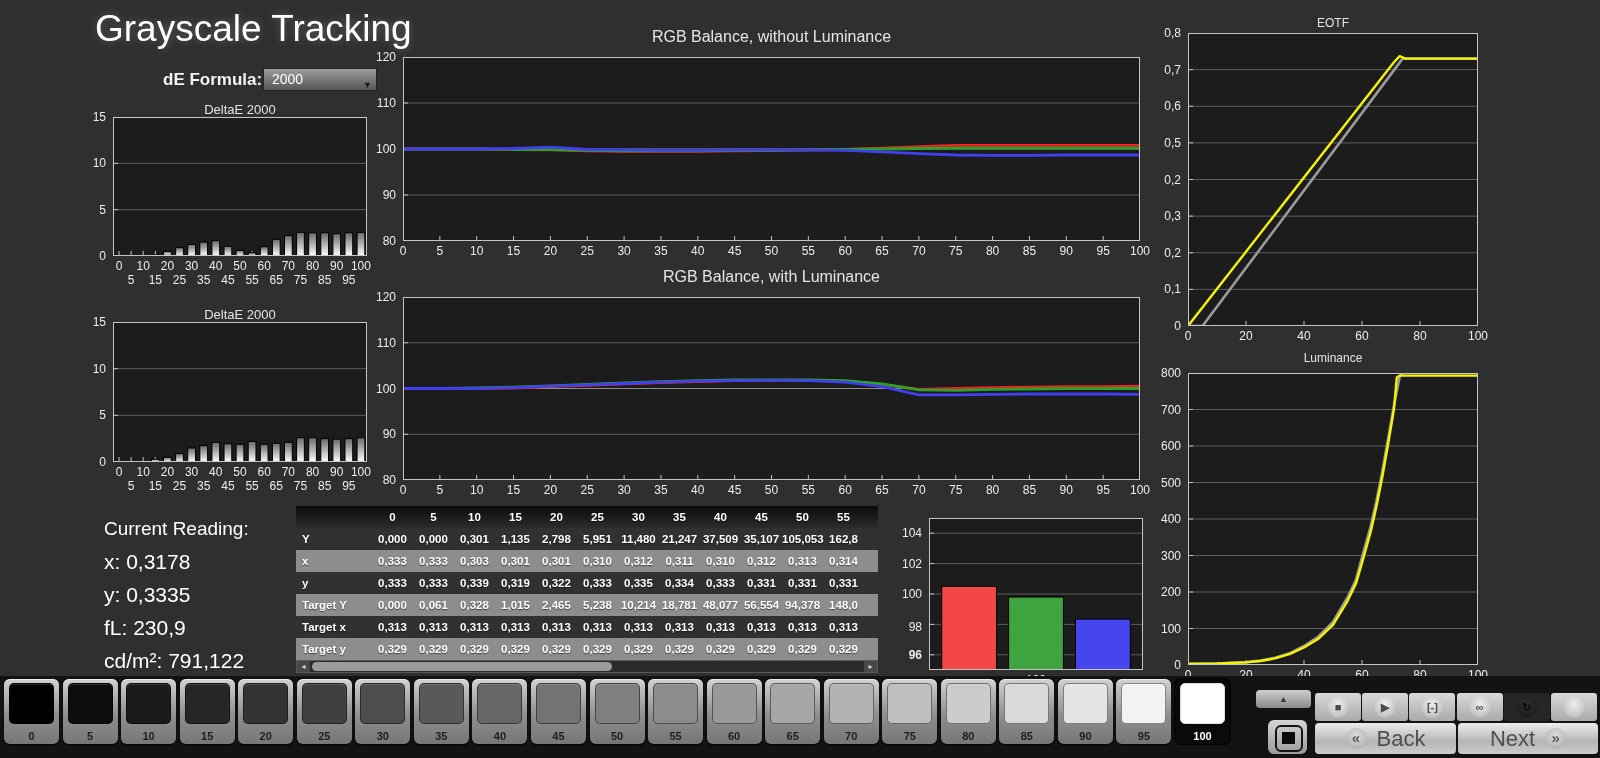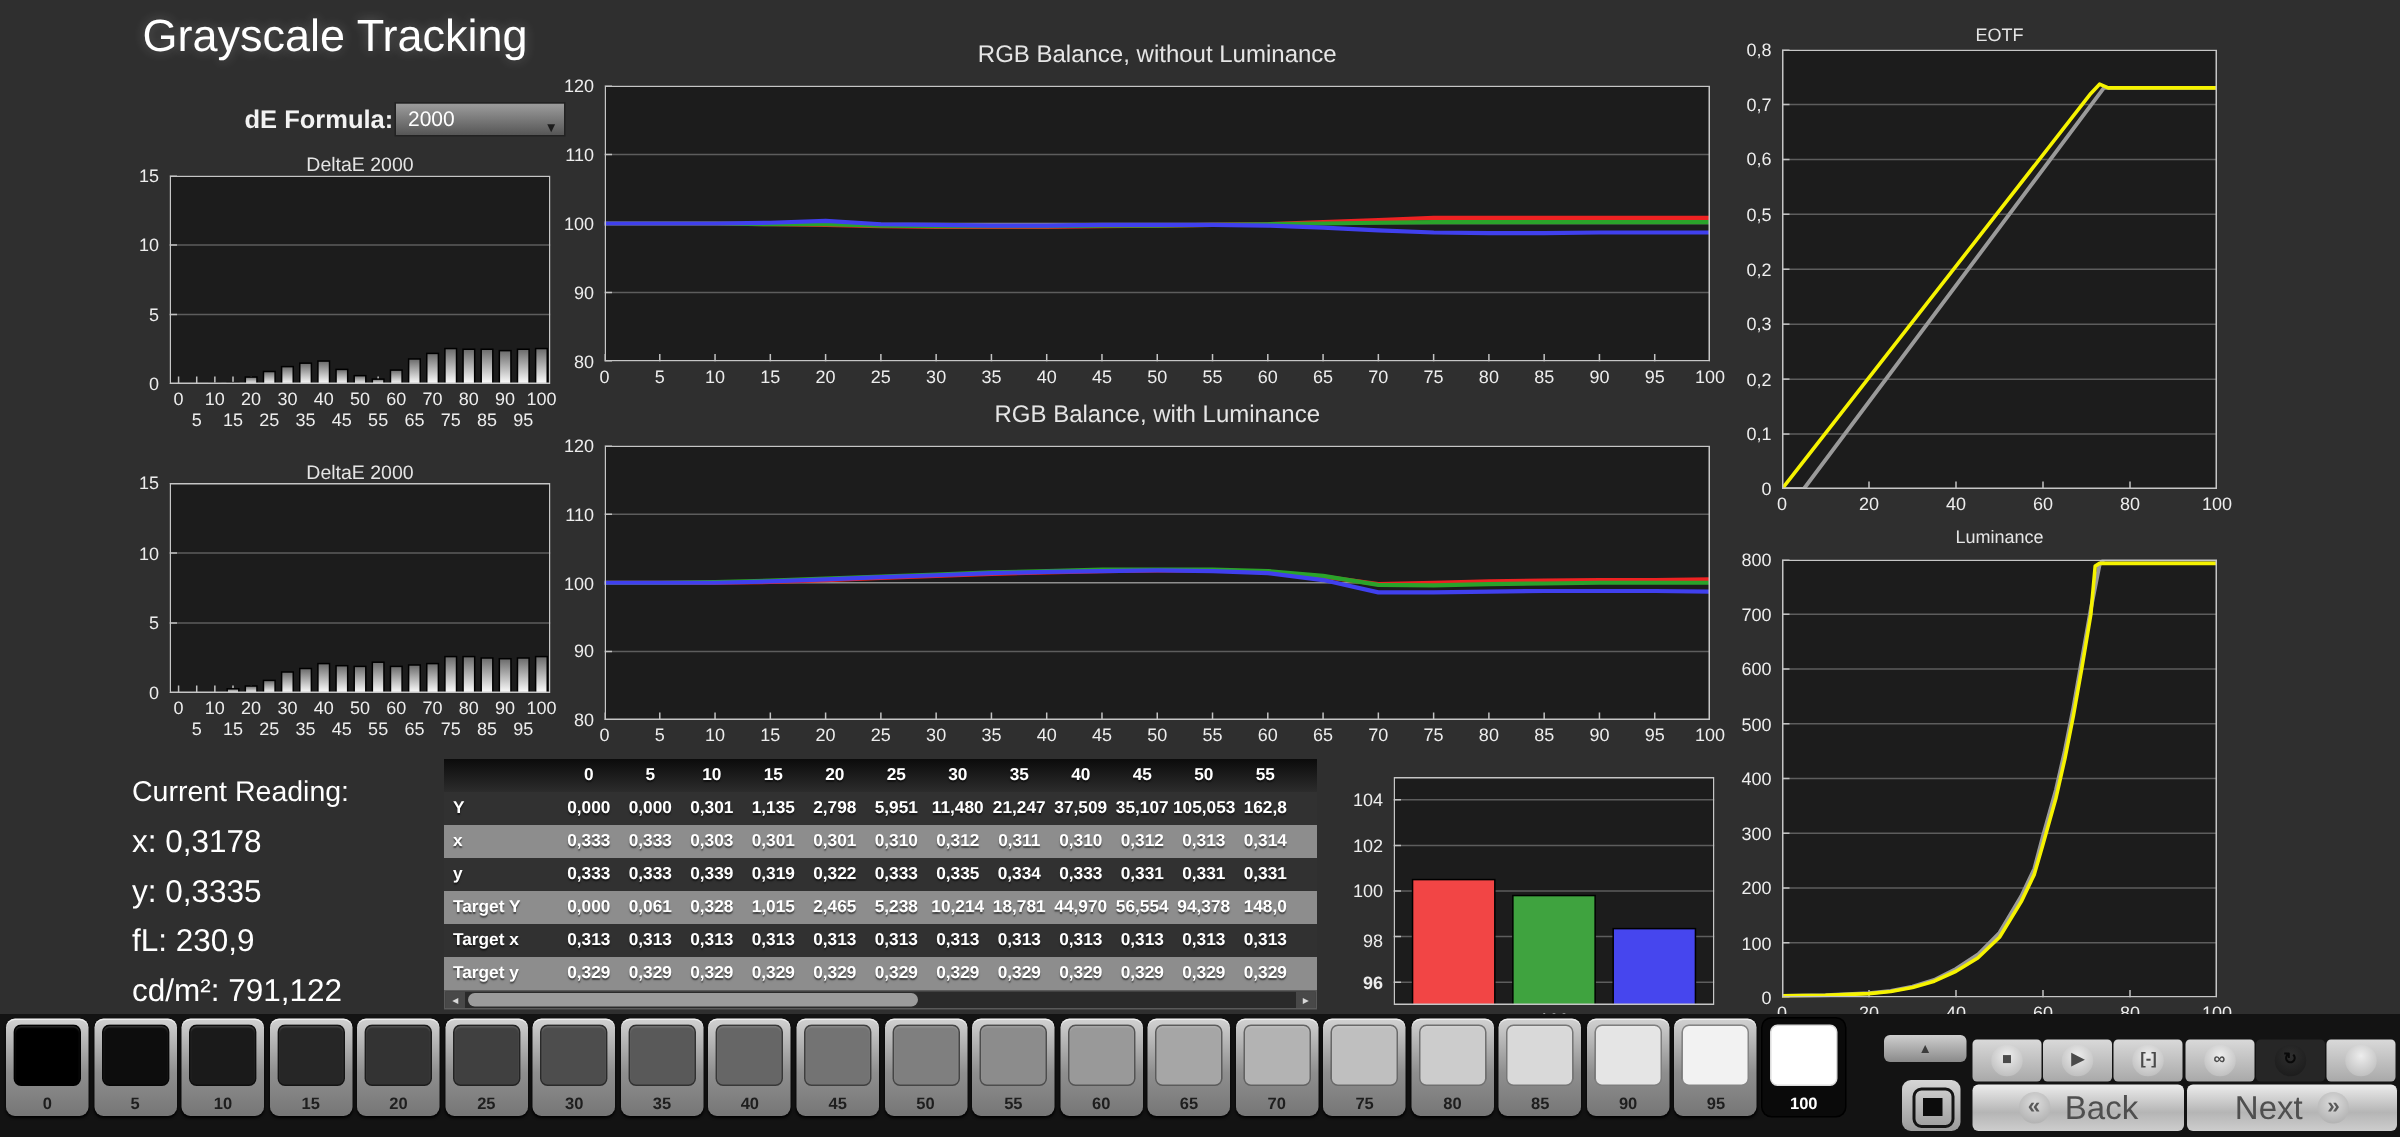--- a/index.html
+++ b/index.html
@@ -1,19 +1,19 @@
 <!DOCTYPE html>
 <html><head>
 <meta charset="utf-8">
 <style>
   html,body{margin:0;padding:0;background:#222;}
   #screen{position:relative;width:1600px;height:758px;background:#2f2f2f;overflow:hidden;
           font-family:"Liberation Sans",sans-serif;-webkit-font-smoothing:antialiased;}
   
-  #page-title{position:absolute;left:95px;top:8px;font-size:30px;color:#fff;
+  #page-title{position:absolute;left:95px;top:8px;font-size:37px;color:#fff;
               text-shadow:0 0 8px rgba(255,255,255,.25);}
   #de-formula-label{position:absolute;left:163px;top:70px;font-size:17px;color:#f2f2f2;font-weight:bold;}
   #de-formula-select{position:absolute;left:263px;top:68px;width:114px;height:23px;
      background:linear-gradient(180deg,#9d9d9d,#565656);border:1px solid #222;box-sizing:border-box;
      color:#fff;font-size:14px;line-height:21px;padding-left:8px;cursor:default;}
   #de-formula-select .arrow{position:absolute;right:4px;top:6px;font-size:9px;color:#1c1c1c;}
   
   .chart{position:absolute;}
   .chart svg{position:absolute;background:#1c1c1c;}
   .chart-title{position:absolute;text-align:center;color:#e5e5e5;font-size:13px;}
@@ -23,21 +23,21 @@
         color:#ededed;font-size:12px;white-space:nowrap;}
   .xlab{position:absolute;transform:translateX(-50%);color:#ededed;font-size:12px;white-space:nowrap;}
   #c-d1{left:78px;top:100px;width:300px;height:200px;}
   #c-d2{left:78px;top:305px;width:300px;height:200px;}
   #c-r1{left:370px;top:26px;width:790px;height:240px;}
   #c-r2{left:370px;top:266px;width:790px;height:240px;}
   #c-eotf{left:1135px;top:14px;width:360px;height:332px;}
   #c-lum{left:1135px;top:348px;width:360px;height:334px;}
   #c-bars{left:895px;top:505px;width:260px;height:186px;}
   
-  #current-reading{position:absolute;left:88px;top:512px;color:#fff;}
+  #current-reading{position:absolute;left:104px;top:512px;color:#fff;}
   #current-reading div{height:33px;line-height:33px;font-size:19px;}
   #current-reading div.val{font-size:21px;}
   
   #grid-table{position:absolute;left:296px;top:506px;width:582px;overflow:hidden;}
   .trow{display:flex;height:22px;line-height:22px;}
   .tcell{width:41px;text-align:center;font-size:11.5px;font-weight:bold;color:#fff;
          white-space:nowrap;text-shadow:0 1px 1px rgba(0,0,0,.55);flex:0 0 auto;}
   .tcell.label{width:76px;text-align:left;padding-left:6px;box-sizing:border-box;}
   .trow.thead{background:linear-gradient(#0b0b0b,#2c2c2c);}
   .trow.dark{background:#313131;}
@@ -578,21 +578,21 @@
       <div class="trow light">
         <div class="tcell label">Target Y</div>
         <div class="tcell">0,000</div>
         <div class="tcell">0,061</div>
         <div class="tcell">0,328</div>
         <div class="tcell">1,015</div>
         <div class="tcell">2,465</div>
         <div class="tcell">5,238</div>
         <div class="tcell">10,214</div>
         <div class="tcell">18,781</div>
-        <div class="tcell">44,970</div>
+        <div class="tcell">48,077</div>
         <div class="tcell">56,554</div>
         <div class="tcell">94,378</div>
         <div class="tcell">148,0</div>
       </div>
       <div class="trow dark">
         <div class="tcell label">Target x</div>
         <div class="tcell">0,313</div>
         <div class="tcell">0,313</div>
         <div class="tcell">0,313</div>
         <div class="tcell">0,313</div>

